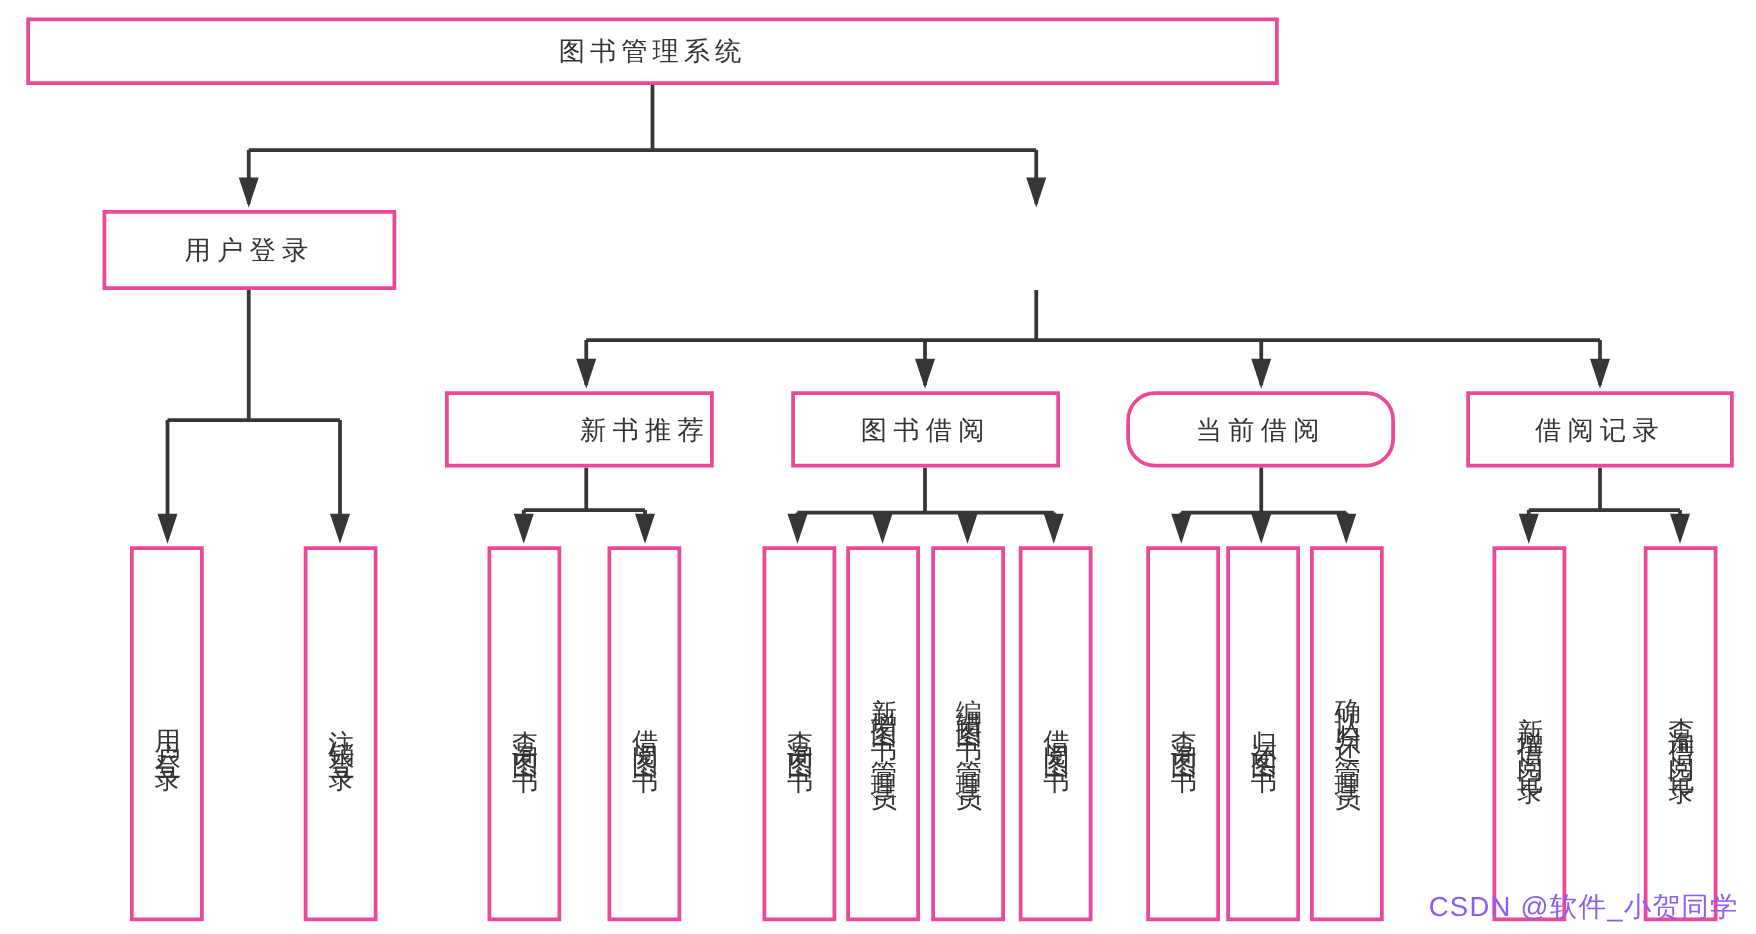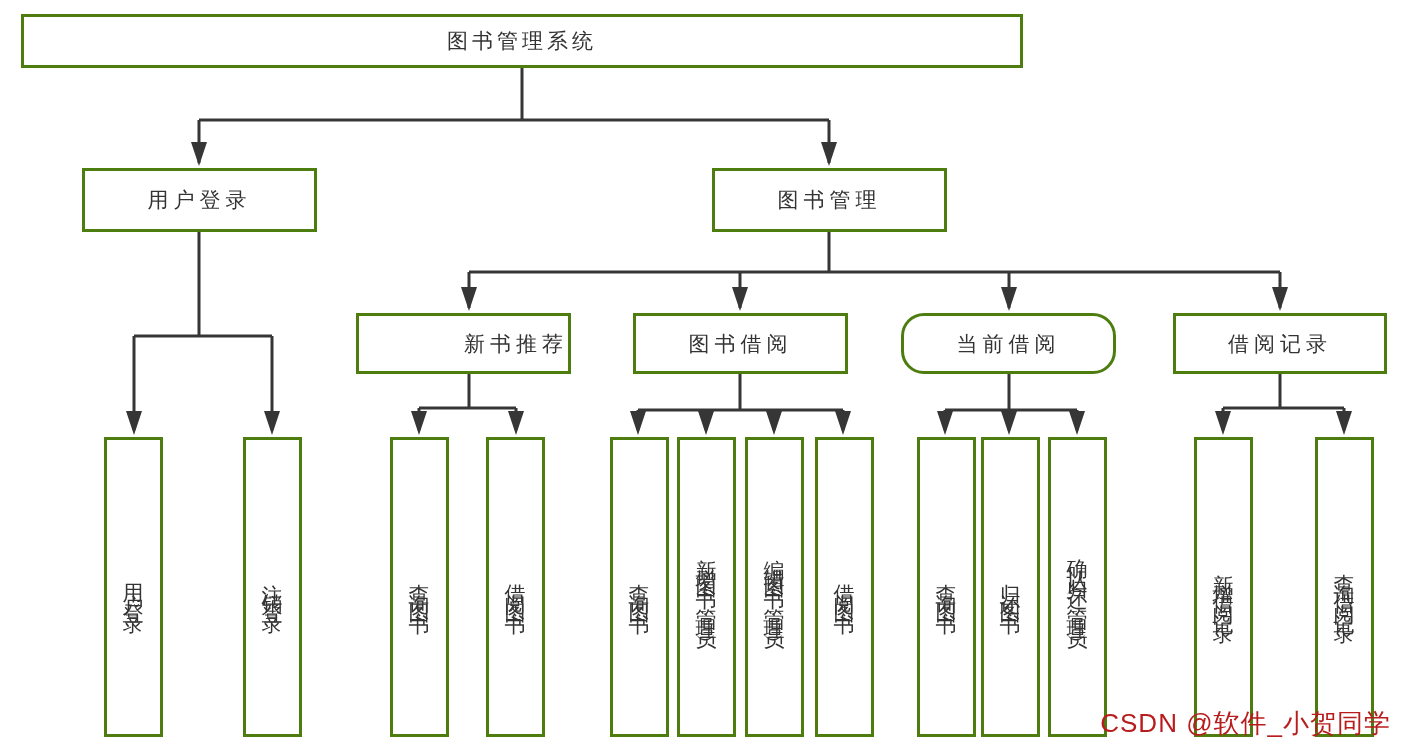--- a/index.html
+++ b/index.html
@@ -20,21 +20,21 @@
     position: absolute;
     left: 0;
     top: 0;
     width: 1405px;
     height: 747px;
   }
   .node {
     position: absolute;
     box-sizing: border-box;
     background: #ffffff;
-    border: 3px solid #4d7c0f;
+    border: 3px solid #ec4899;
     display: flex;
     align-items: center;
     justify-content: center;
     font-size: 21px;
     letter-spacing: 5px;
     text-align: center;
     white-space: nowrap;
   }
   .node.root-box   { left: 21px;  top: 14px;  width: 1002px; height: 54px; letter-spacing: 4px; }
   .node.lvl1       { top: 168px; height: 64px; width: 235px; }
@@ -44,23 +44,23 @@
     writing-mode: vertical-lr;
     text-orientation: mixed;
     letter-spacing: 10px;
     line-height: 1;
     white-space: nowrap;
   }
   .watermark {
     position: absolute;
     right: 14px;
     bottom: 6px;
-    font-size: 26px;
+    font-size: 22px;
     letter-spacing: 1px;
-    color: #b91c1c;
+    color: #8b5cf6;
     pointer-events: none;
   }
 </style>
 </head>
 <body>
 
 <div class="stage">
 
   <svg class="connectors" width="1405" height="747" viewBox="0 0 1405 747" aria-hidden="true">
     <g stroke="#363636" stroke-width="3" fill="none">
@@ -89,23 +89,20 @@
       <path d="M1215 411 L1231 411 L1223 435 Z M1336 411 L1352 411 L1344 435 Z"></path>
     </g>
   </svg>
 
   <div class="node root-box">
     <span>图书管理系统</span>
   </div>
 
   <div class="node lvl1" style="left:82px;">
     <span>用户登录</span>
-  </div>
-  <div class="node lvl1" style="left:712px;">
-    <span>图书管理</span>
   </div>
 
   <div class="node lvl2" style="left:356px;justify-content:flex-end;">
     <span>新书推荐</span>
   </div>
   <div class="node lvl2" style="left:633px;">
     <span>图书借阅</span>
   </div>
   <div class="node lvl2" style="left:901px;border-radius:23px;">
     <span>当前借阅</span>

